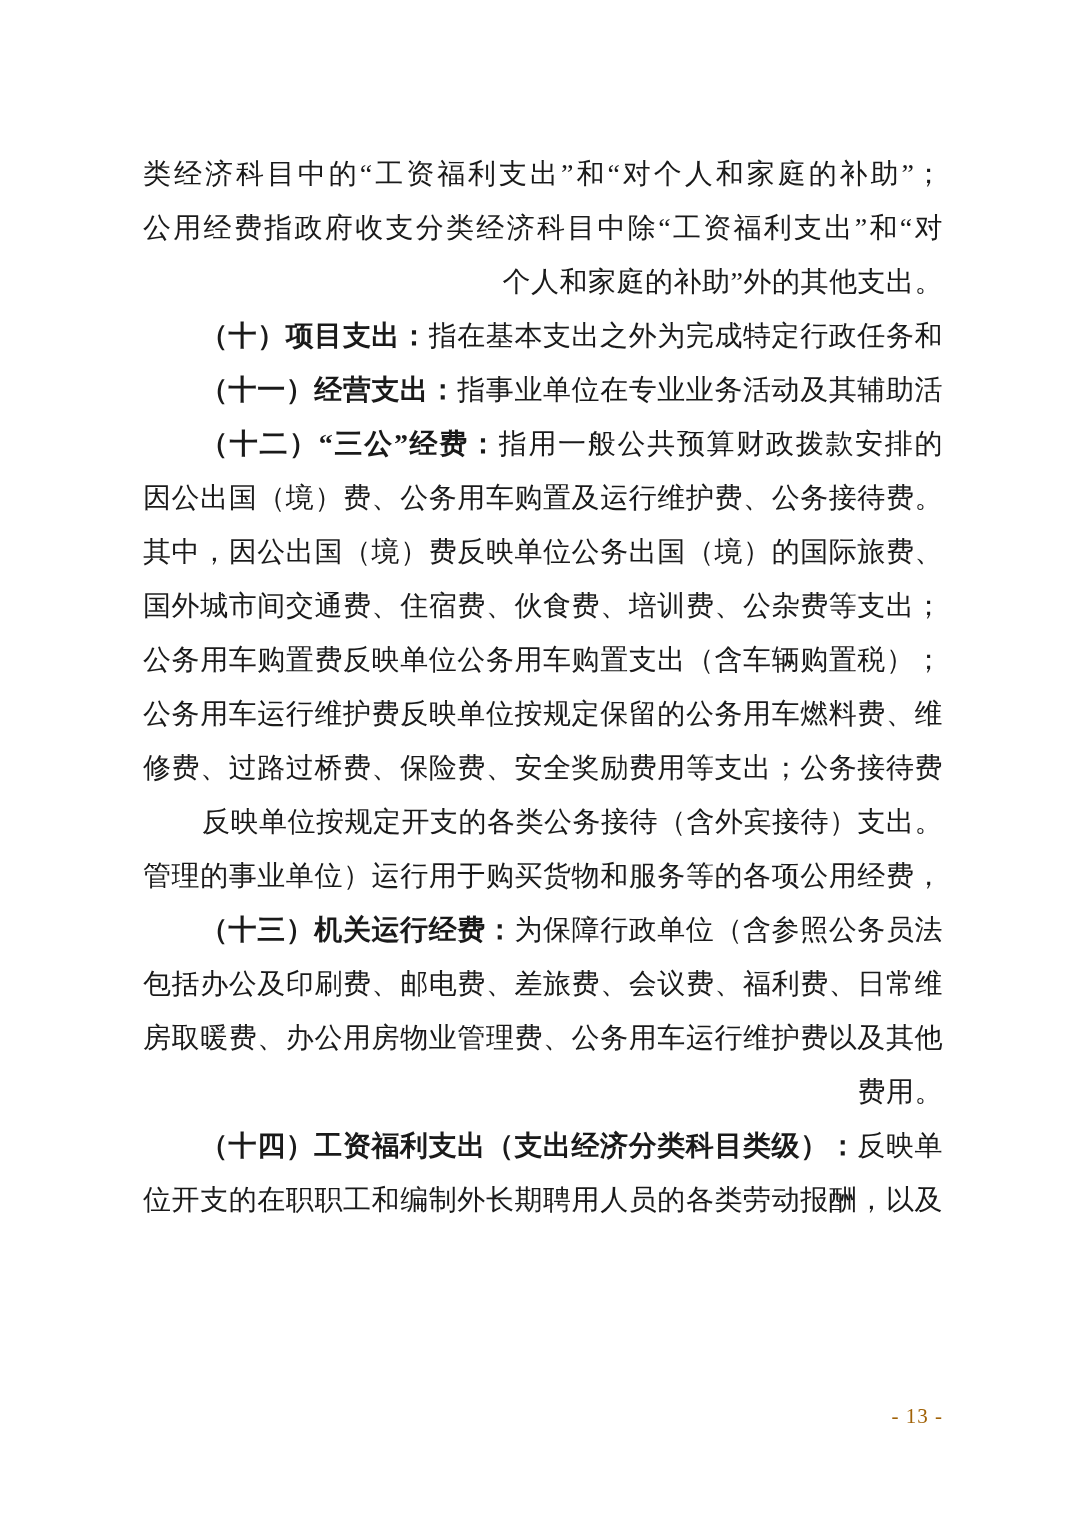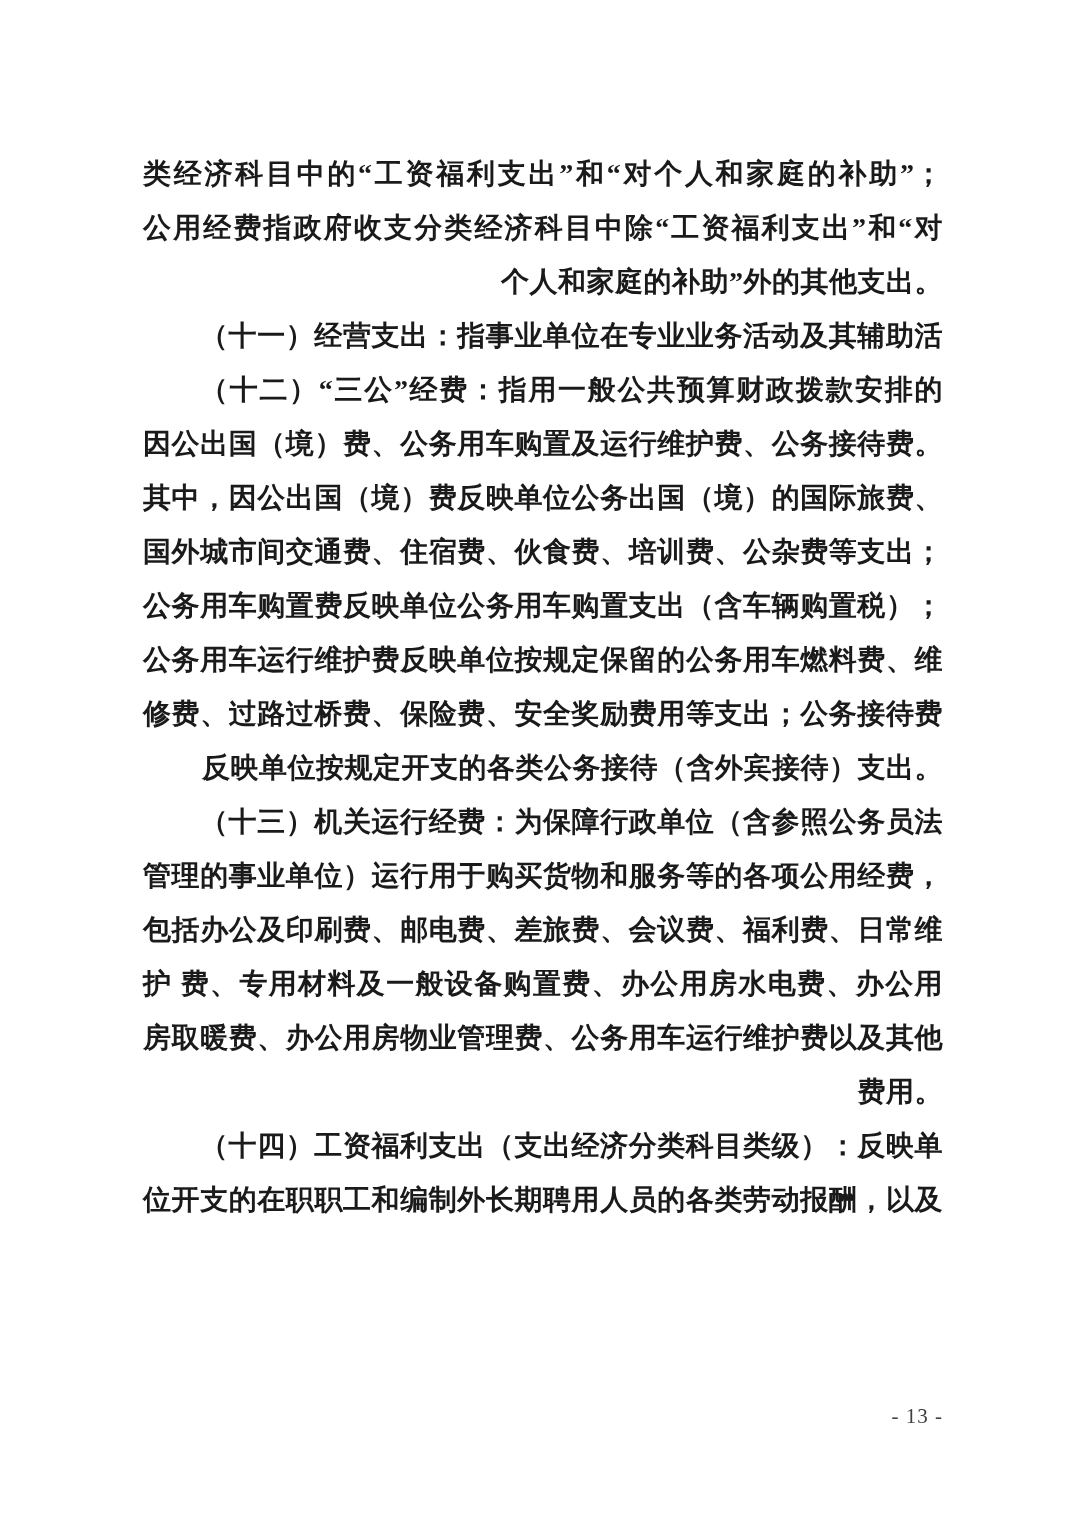--- a/index.html
+++ b/index.html
@@ -36,52 +36,52 @@
     overflow: visible;
   }
   .line.justify {
     text-align: justify;
     text-align-last: justify;
     text-justify: inter-ideograph;
   }
   .line.indent {
     padding-left: 57px;
   }
-  .seg { font-weight: 700; }
+  .seg { font-weight: 400; }
   .seg.bold { font-weight: 700; }
   .page-number {
     position: absolute;
     top: 1402px;
     right: 131px;
     font-size: 21px;
     line-height: 28px;
     letter-spacing: 1px;
-    color: #404040;
+    color: #a16207;
   }
 </style>
 </head>
 <body>
 
 <div class="doc-page">
   <div class="doc-body">
       <div class="line justify"><span class="seg">类经济科目中的“工资福利支出”和“对个人和家庭的补助”；</span></div>
       <div class="line justify"><span class="seg">公用经费指政府收支分类经济科目中除“工资福利支出”和“对</span></div>
       <div class="line"><span class="seg">个人和家庭的补助”外的其他支出。</span></div>
+      <div class="line indent justify"><span class="seg bold">（十）项目支出：</span><span class="seg">指在基本支出之外为完成特定行政任务和</span></div>
       <div class="line indent justify"><span class="seg bold">（十一）经营支出：</span><span class="seg">指事业单位在专业业务活动及其辅助活</span></div>
       <div class="line indent justify"><span class="seg bold">（十二）“三公”经费：</span><span class="seg">指用一般公共预算财政拨款安排的</span></div>
       <div class="line justify"><span class="seg">因公出国（境）费、公务用车购置及运行维护费、公务接待费。</span></div>
       <div class="line justify"><span class="seg">其中，因公出国（境）费反映单位公务出国（境）的国际旅费、</span></div>
       <div class="line justify"><span class="seg">国外城市间交通费、住宿费、伙食费、培训费、公杂费等支出；</span></div>
       <div class="line justify"><span class="seg">公务用车购置费反映单位公务用车购置支出（含车辆购置税）；</span></div>
       <div class="line justify"><span class="seg">公务用车运行维护费反映单位按规定保留的公务用车燃料费、维</span></div>
       <div class="line justify"><span class="seg">修费、过路过桥费、保险费、安全奖励费用等支出；公务接待费</span></div>
       <div class="line"><span class="seg">反映单位按规定开支的各类公务接待（含外宾接待）支出。</span></div>
+      <div class="line justify"><span class="seg">管理的事业单位）运行用于购买货物和服务等的各项公用经费，</span></div>
       <div class="line indent justify"><span class="seg bold">（十三）机关运行经费：</span><span class="seg">为保障行政单位（含参照公务员法</span></div>
-      <div class="line justify"><span class="seg">管理的事业单位）运行用于购买货物和服务等的各项公用经费，</span></div>
       <div class="line justify"><span class="seg">包括办公及印刷费、邮电费、差旅费、会议费、福利费、日常维</span></div>
-      <div class="line justify"><span class="seg">护 费、专用材料及一般设备购置费、办公用房水电费、办公用</span></div>
       <div class="line justify"><span class="seg">房取暖费、办公用房物业管理费、公务用车运行维护费以及其他</span></div>
       <div class="line"><span class="seg">费用。</span></div>
       <div class="line indent justify"><span class="seg bold">（十四）工资福利支出（支出经济分类科目类级）：</span><span class="seg">反映单</span></div>
       <div class="line justify"><span class="seg">位开支的在职职工和编制外长期聘用人员的各类劳动报酬，以及</span></div>
     </div>
   <div class="page-number">- 13 -</div>
 </div>
 
 </body></html>

